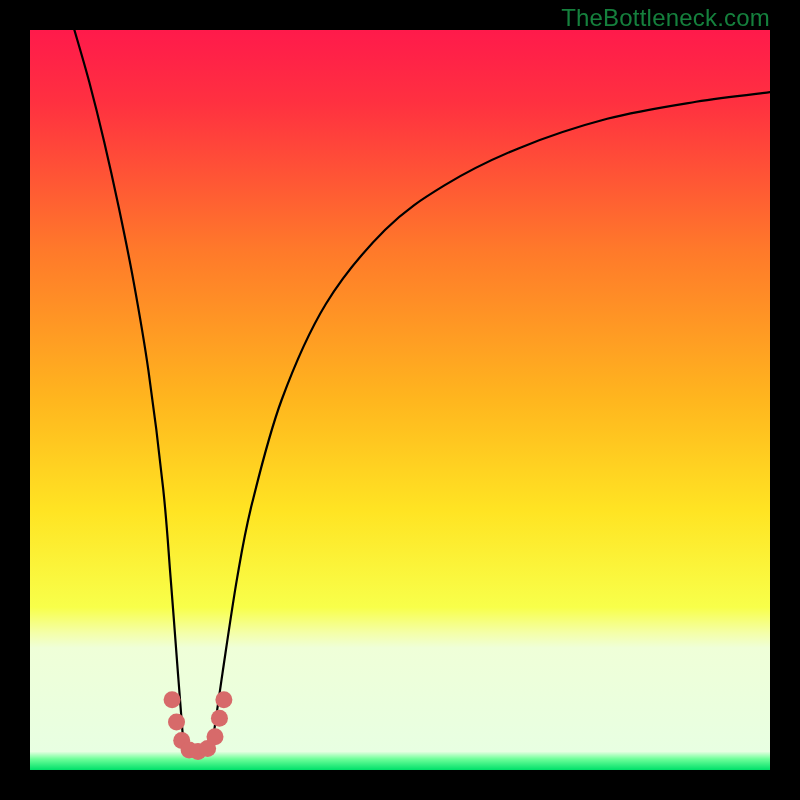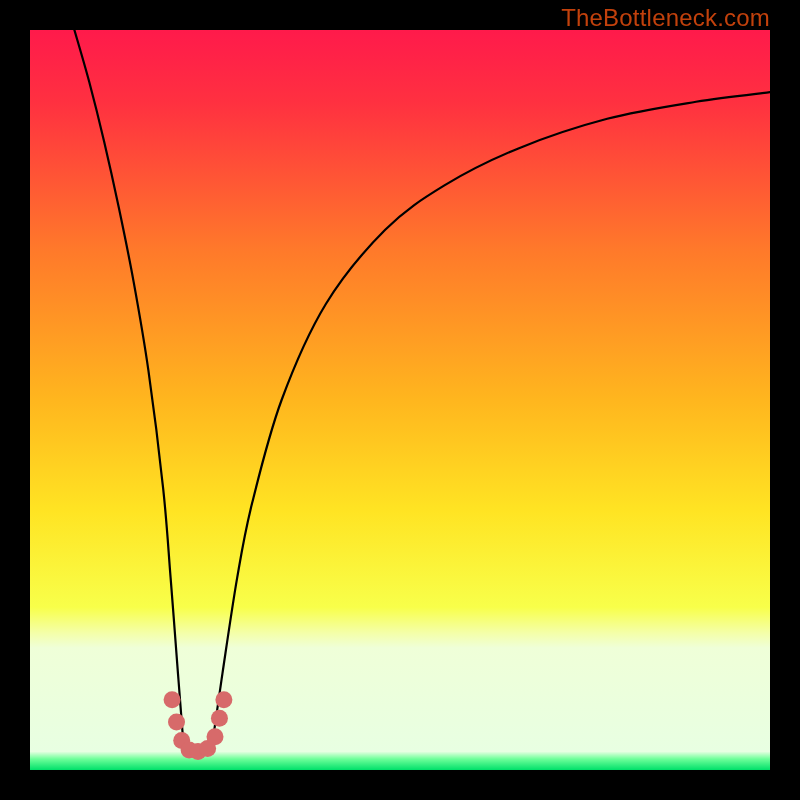--- a/index.html
+++ b/index.html
@@ -23,21 +23,21 @@
     position: absolute;
     left: 0;
     top: 0;
     width: 740px;
     height: 740px;
   }
   .watermark {
     position: absolute;
     top: 4px;
     right: 30px;
-    color: #c2410c;
+    color: #15803d;
     font-size: 24px;
     font-weight: 500;
     letter-spacing: 0.2px;
     user-select: none;
   }
 </style>
 </head>
 <body>
 
 <div class="watermark">TheBottleneck.com</div>

